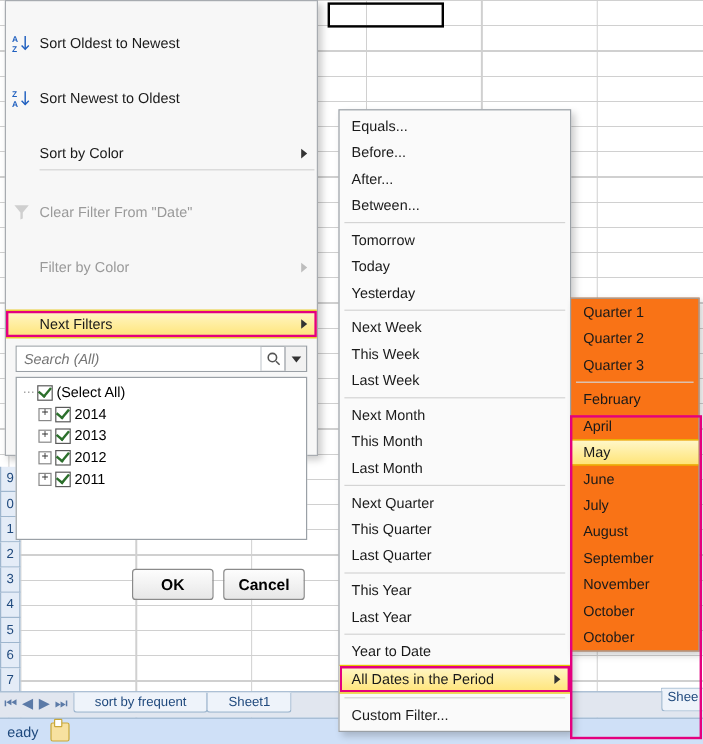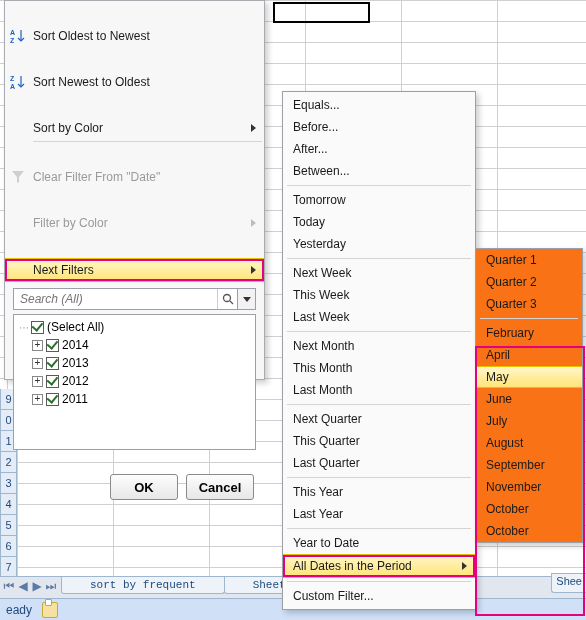--- a/index.html
+++ b/index.html
@@ -25,21 +25,21 @@
 
   
   .tabstrip {
     position: absolute; left: -1px; bottom: 22px; height: 22px; right: 0;
     background: #e1e6ef; border-top: 1px solid #9eb6ce; display: flex; align-items: flex-start;
   }
   .tab-nav { display: flex; gap: 2px; padding: 2px 4px; }
   .tab-nav span { width: 12px; height: 14px; display: flex; align-items: center; justify-content: center; color: #5b7aa7; cursor: pointer; }
   .sheet-tab {
     background: #eef3fa; border: 1px solid #9eb6ce; border-top: none;
-    padding: 2px 28px; color: #1f497d; border-radius: 0 0 3px 3px; margin-right: -1px; font-size: 11px; cursor: pointer; font-family: Liberation Mono, monospace;
+    padding: 2px 17px; color: #1f497d; border-radius: 0 0 3px 3px; margin-right: -1px; font-size: 11px; cursor: pointer;
   }
   .status {
     position: absolute; left: 0; bottom: 0; right: 0; height: 22px;
     background: #cfe0f7; border-top: 1px solid #9eb6ce; display: flex; align-items: center;
     padding-left: 6px; font-size: 11px; color: #1f497d; gap: 10px;
   }
   .status-icon { width: 16px; height: 16px; background: #f7e1a0; border: 1px solid #c9a83a; border-radius: 2px; position: relative; }
   .status-icon::after { content: ""; position: absolute; left: 2px; top: -4px; width: 5px; height: 5px; background: #fff; border: 1px solid #c9a83a; border-radius: 1px; }
 
   

